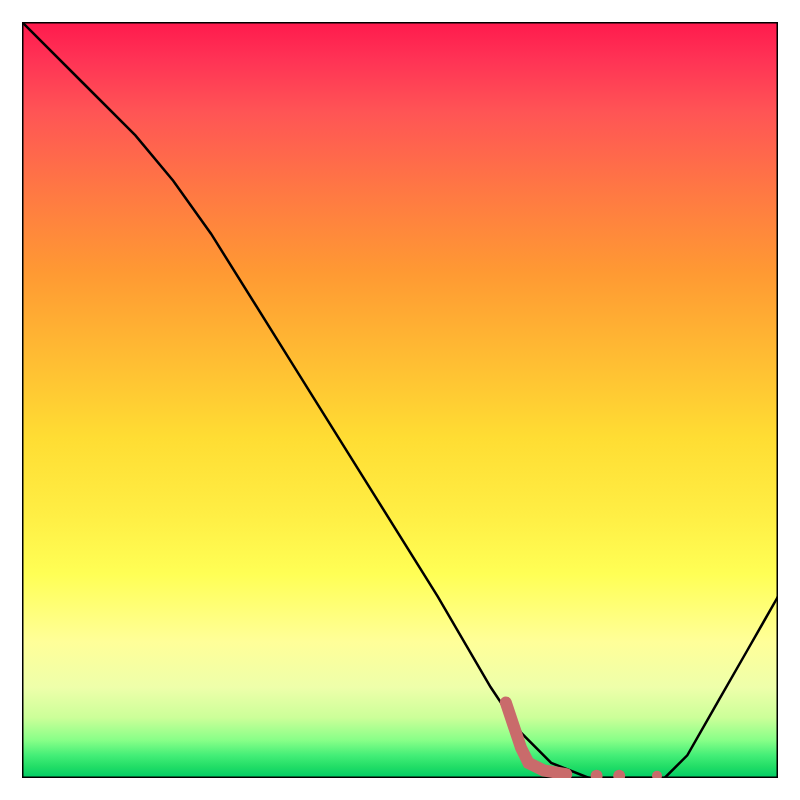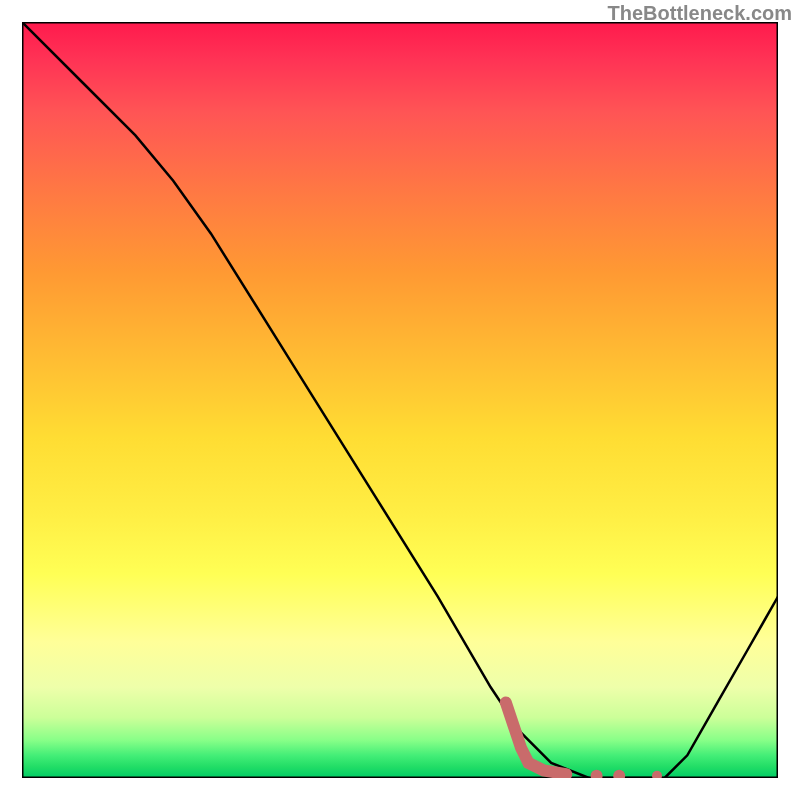--- a/index.html
+++ b/index.html
@@ -58,21 +58,20 @@
     pointer-events: none;
   }
   svg {
     display: block;
   }
 </style>
 </head>
 <body>
 
 <div class="container">
-  <div class="watermark">TheBottleneck.com</div>
 
   <div class="plot-area"></div>
 
   <svg class="axes" width="756" height="756">
 
     <rect x="0" y="0" width="756" height="756" fill="none" stroke="#000000" stroke-width="3"></rect>
 
     <path id="main-curve" d="M0.0 0.0 L60.5 60.5 L113.4 113.4 L151.2 158.8 L189.0 211.7 L264.6 332.6 L340.2 453.6 L415.8 574.6 L468.7 665.3 L499.0 710.6 L529.2 740.9 L567.0 756.0 L604.8 756.0 L642.6 756.0 L665.3 733.3 L695.5 680.4 L725.8 627.5 L756.0 574.6" fill="none" stroke="#000000" stroke-width="2.5"></path>
 
     <path id="highlight-curve" d="M483.8 680.4 L491.4 703.1 L499.0 725.8 L506.5 740.9 L521.6 748.4 L544.3 752.2" fill="none" stroke="#c96b6b" stroke-width="12" stroke-linecap="round"></path>

